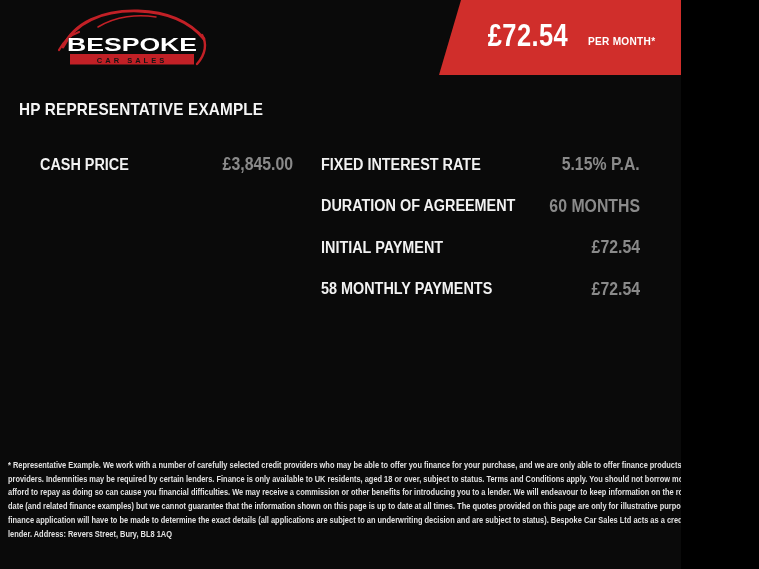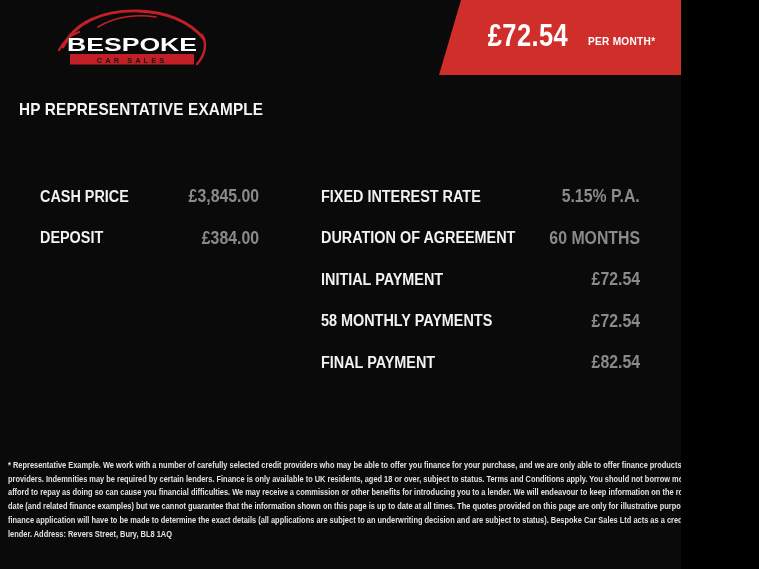--- a/index.html
+++ b/index.html
@@ -62,23 +62,23 @@
     display: inline-block;
     transform: scaleX(0.9);
     transform-origin: 0 50%;
     white-space: nowrap;
     letter-spacing: 0.2px;
   }
 
   
   .finance-table {
     position: absolute;
-    left: 40px; right: 41px; top: 176px;
+    left: 40px; right: 41px; top: 144px;
     display: flex;
-    gap: 62px;
+    gap: 28px;
   }
   .finance-col { flex: 1 1 0; display: flex; flex-direction: column; }
   .finance-row {
     height: 41.5px;
     display: flex;
     justify-content: space-between;
     align-items: center;
   }
   .finance-label {
     color: #f2f2f2;
@@ -135,44 +135,36 @@
   </div>
 
   <h1 class="page-title">HP REPRESENTATIVE EXAMPLE</h1>
 
   <div class="finance-table">
     <div class="finance-col">
       <div class="finance-row">
         <span class="finance-label">CASH PRICE</span>
         <span class="finance-value">£3,845.00</span>
       </div>
-      <div class="finance-row">
-        <span class="finance-label">DEPOSIT</span>
-        <span class="finance-value">£384.00</span>
-      </div>
     </div>
     <div class="finance-col">
       <div class="finance-row">
         <span class="finance-label">FIXED INTEREST RATE</span>
         <span class="finance-value">5.15% P.A.</span>
       </div>
       <div class="finance-row">
         <span class="finance-label">DURATION OF AGREEMENT</span>
         <span class="finance-value">60 MONTHS</span>
       </div>
       <div class="finance-row">
         <span class="finance-label">INITIAL PAYMENT</span>
         <span class="finance-value">£72.54</span>
       </div>
       <div class="finance-row">
         <span class="finance-label">58 MONTHLY PAYMENTS</span>
         <span class="finance-value">£72.54</span>
       </div>
-      <div class="finance-row">
-        <span class="finance-label">FINAL PAYMENT</span>
-        <span class="finance-value">£82.54</span>
-      </div>
     </div>
   </div>
 
   <p class="disclaimer">* Representative Example. We work with a number of carefully selected credit providers who may be able to offer you finance for your purchase, and we are only able to offer finance products from these providers. Indemnities may be required by certain lenders. Finance is only available to UK residents, aged 18 or over, subject to status. Terms and Conditions apply. You should not borrow more than you can afford to repay as doing so can cause you financial difficulties. We may receive a commission or other benefits for introducing you to a lender. We will endeavour to keep information on the road prices up to date (and related finance examples) but we cannot guarantee that the information shown on this page is up to date at all times. The quotes provided on this page are only for illustrative purposes only and a full finance application will have to be made to determine the exact details (all applications are subject to an underwriting decision and are subject to status). Bespoke Car Sales Ltd acts as a credit broker and not a lender. Address: Revers Street, Bury, BL8 1AQ</p>
 
 </div>
 
 </body></html>

